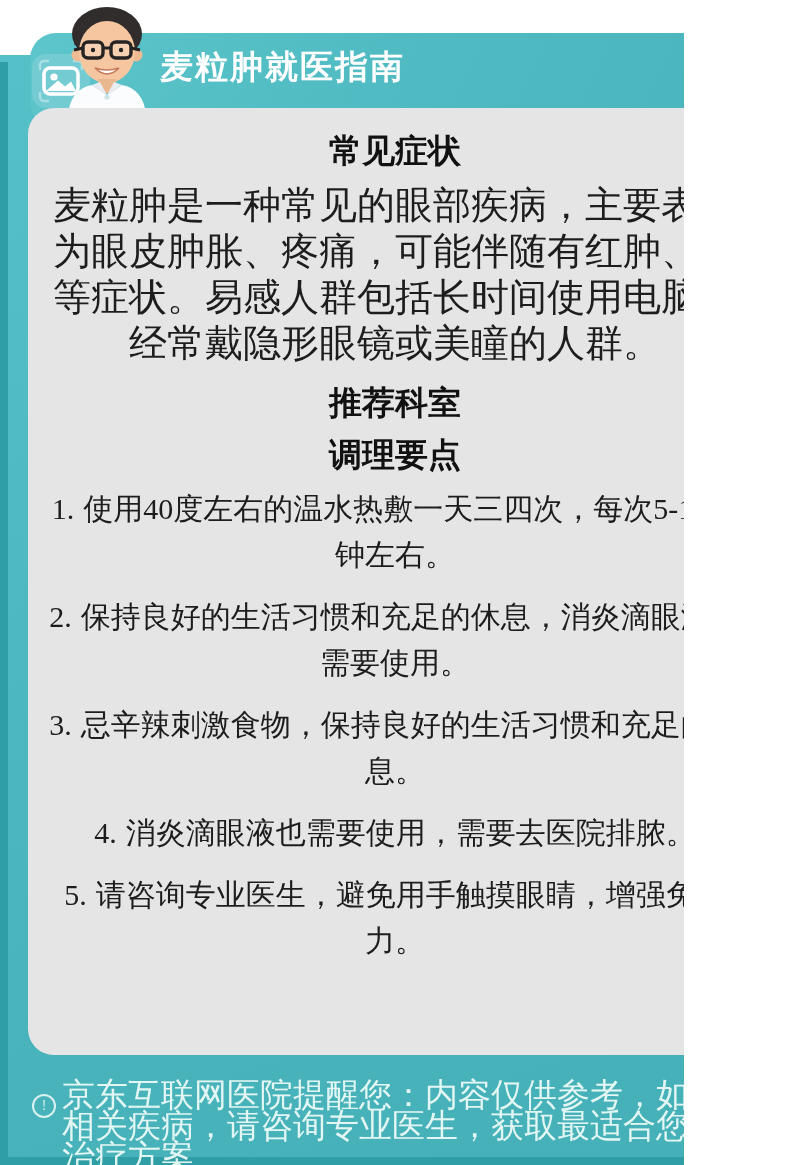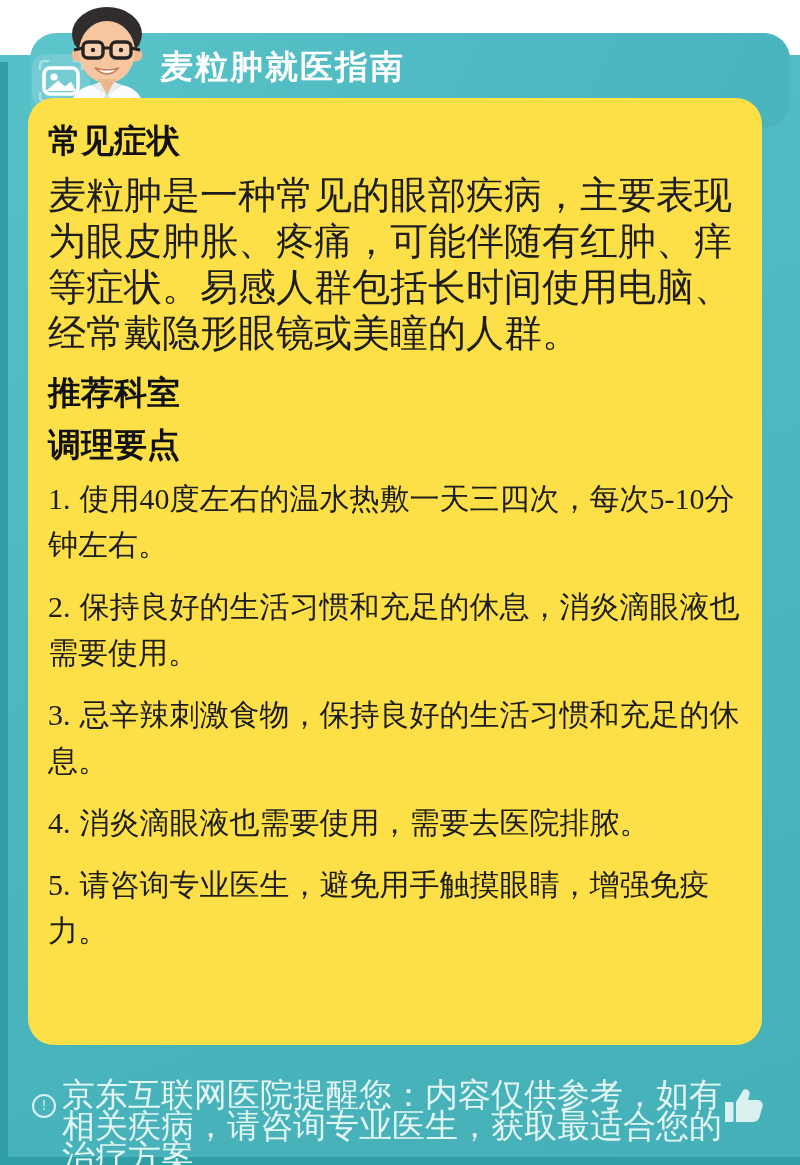--- a/index.html
+++ b/index.html
@@ -1,35 +1,35 @@
 <!DOCTYPE html>
 <html><head>
 <meta charset="utf-8">
 <style>
   html,body{margin:0;padding:0;background:#ffffff;}
   body{font-family:"Liberation Sans",sans-serif;}
-  .page{position:relative;width:800px;height:1165px;background:#ffffff;overflow:hidden;}
+  .page{position:relative;width:664px;height:1165px;background:#ffffff;overflow:hidden;padding-left:20px;}
 
   
   .teal-body{position:absolute;left:0;right:0;top:55px;bottom:0;
     background:linear-gradient(160deg,#55c0c7 0%,#4bb6bd 55%,#45b0b7 100%);}
   .edge-left{position:absolute;left:0;top:62px;bottom:0;width:8px;background:#2f9ea5;}
   .edge-bottom{position:absolute;left:0;right:0;bottom:0;height:8px;background:#2f9ea5;}
 
   
   .header-bar{position:absolute;left:30px;top:33px;width:760px;height:95px;
     border-radius:26px;background:linear-gradient(115deg,#5dc5cc 0%,#50bbc2 45%,#49b4bb 100%);}
   .img-icon{position:absolute;left:32px;top:54px;width:58px;height:54px;}
   .page-title{position:absolute;left:160px;top:49px;margin:0;font-size:33px;line-height:36px;
     font-weight:700;color:#ffffff;letter-spacing:2px;white-space:nowrap;}
   .avatar{position:absolute;left:50px;top:0;width:114px;height:114px;}
 
   
-  .card{position:absolute;left:28px;top:98px;width:734px;height:947px;background:#fde047;
-    border-radius:26px;box-sizing:border-box;padding:22px 20px 0 20px;overflow:hidden;}
+  .card{position:absolute;left:28px;top:108px;width:734px;height:947px;background:#e5e5e5;
+    border-radius:26px;box-sizing:border-box;padding:22px 20px 0 20px;overflow:hidden;text-align:center;}
   .sec-heading{margin:0 0 10px 0;font-size:33px;line-height:42px;font-weight:700;color:#111111;}
   .body-text{margin:0 0 16px 0;font-size:38px;line-height:46px;color:#1d1d1d;
     font-family:"Liberation Serif","Liberation Sans",sans-serif;}
   .tip{margin:0 0 16px 0;font-size:30px;line-height:46px;color:#1d1d1d;
     font-family:"Liberation Serif","Liberation Sans",sans-serif;}
   .tip .num{font-family:"Liberation Serif",serif;margin-right:9px;}
 
   
   .alert-icon{position:absolute;left:32px;top:1094px;width:20px;height:20px;border:2px solid #d9f2f0;
     border-radius:50%;color:#d9f2f0;font-size:14px;line-height:20px;text-align:center;

